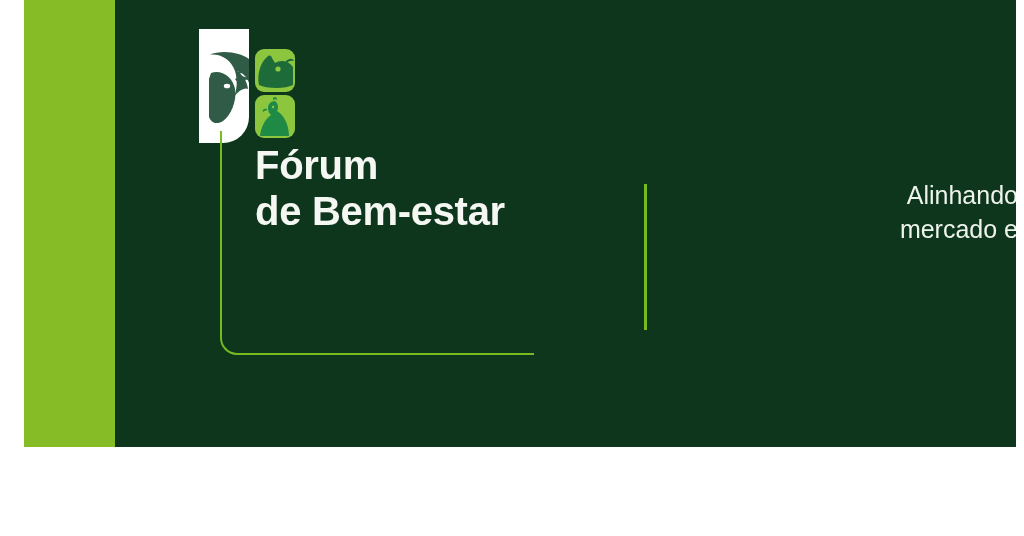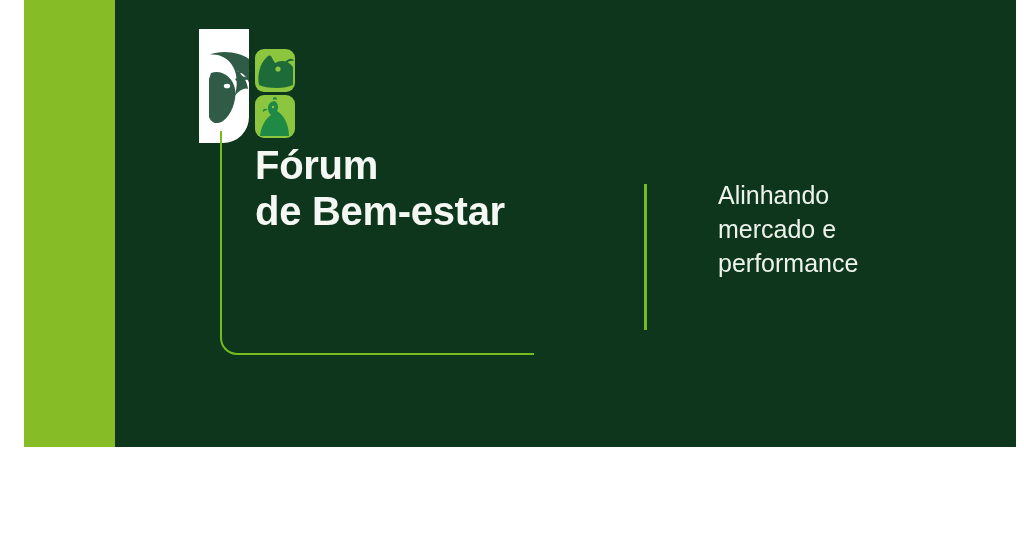--- a/index.html
+++ b/index.html
@@ -25,21 +25,21 @@
 
   
   .title{position:absolute;left:231px;top:142px;width:340px;
          color:#f4f7f2;font-size:40px;line-height:46px;font-weight:bold;
          letter-spacing:-0.3px;}
   .title .ln{display:block;white-space:nowrap;}
 
   
   .divider{position:absolute;left:620px;top:184px;width:2.5px;height:146px;background:#76bc21;}
   .tagline{position:absolute;left:694px;top:178px;width:300px;
-           color:#eef4ec;font-size:25px;line-height:34px;font-weight:normal;}
+           color:#eef4ec;font-size:25px;line-height:34px;font-weight:normal;text-align:right;}
   .tagline .ln{display:block;white-space:nowrap;}
 
   
   .strip{position:absolute;left:0;top:447px;width:1024px;height:89px;background:#ffffff;}
 </style>
 </head>
 <body>
 
 <div class="banner">
 
@@ -86,21 +86,20 @@
   <div class="title">
     <span class="ln">Fórum</span>
     <span class="ln">de Bem-estar</span>
   </div>
 
   <div class="divider"></div>
 
   <div class="tagline">
     <span class="ln">Alinhando</span>
     <span class="ln">mercado e</span>
-    <span class="ln">performance</span>
   </div>
 
   <div class="strip">
 
     
 
     
     
 
     

